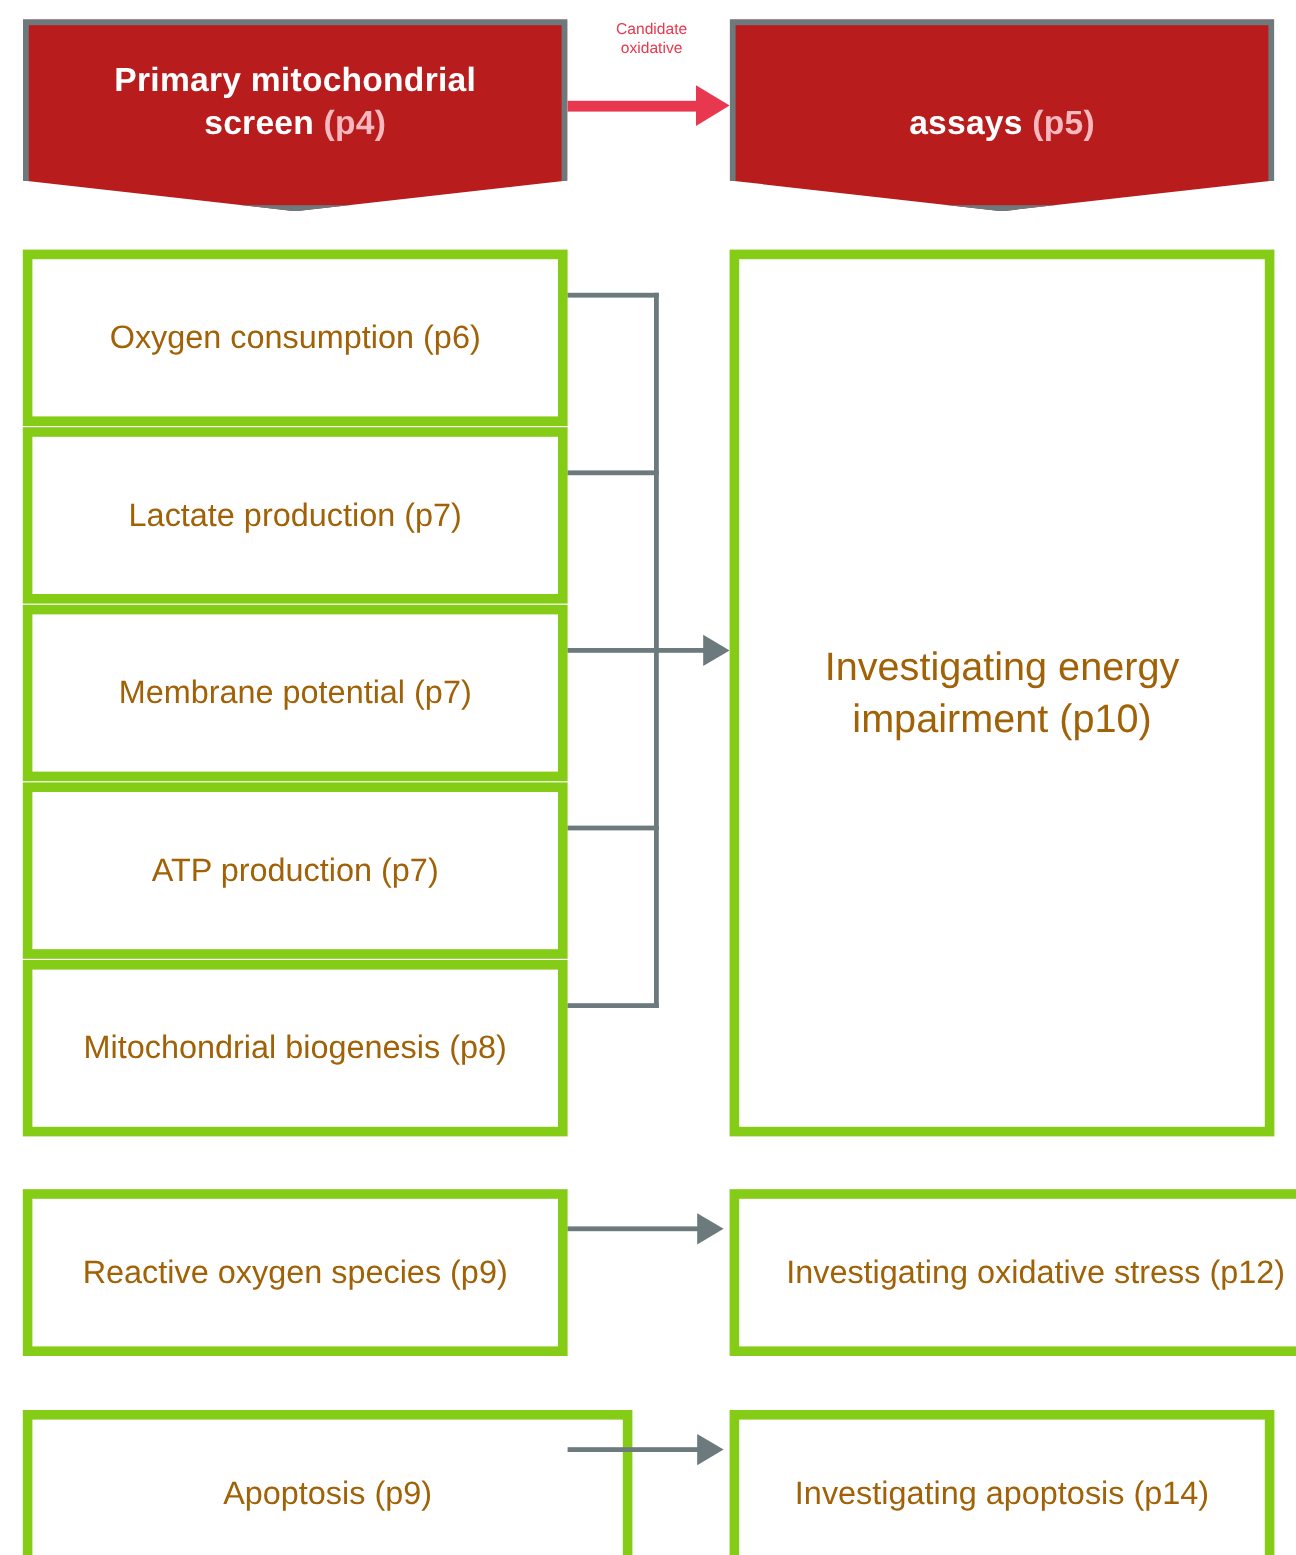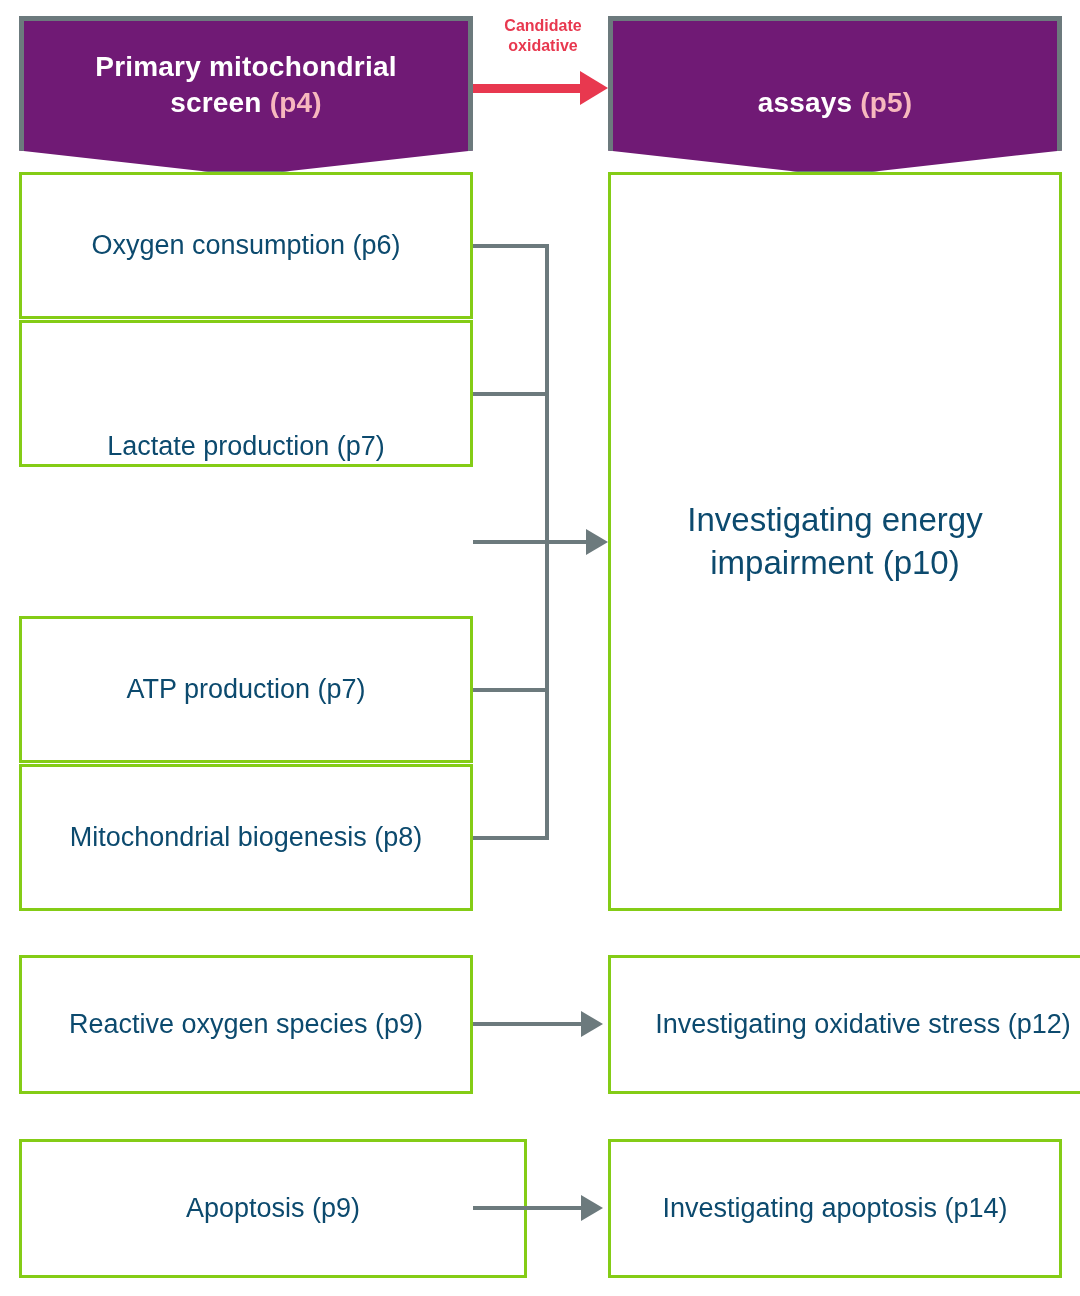--- a/index.html
+++ b/index.html
@@ -16,21 +16,21 @@
   #stage {
     position: relative;
     width: 1080px;
     height: 1296px;
     background: #ffffff;
   }
 
   
   .banner {
     position: absolute;
-    background: #701a75;
+    background: #b91c1c;
     border: 5px solid #6C7A7D;
     box-sizing: border-box;
     display: flex;
     align-items: center;
     justify-content: center;
     text-align: center;
     color: #ffffff;
     font-weight: bold;
     font-size: 28px;
     line-height: 1.28;
@@ -42,29 +42,30 @@
   .banner .pg {
     color: #F7B8BE;
     font-weight: bold;
   }
 
   
   .box {
     position: absolute;
     box-sizing: border-box;
     background: #ffffff;
-    border: 3px solid #84cc16;
+    border: 8px solid #84cc16;
     display: flex;
     align-items: center;
     justify-content: center;
     text-align: center;
-    color: #0c4a6e;
+    color: #a16207;
     font-size: 27px;
     line-height: 1.3;
     padding: 0 16px;
+    margin-top: 36px;
   }
   .box.tall-right {
     font-size: 33px;
   }
 
   
   .hline {
     position: absolute;
     background: #6C7A7D;
     height: 4px;
@@ -90,22 +91,22 @@
   }
   .hline.red {
     background: #E8384F;
     height: 9px;
   }
 
   
   #candidate-label {
     position: absolute;
     color: #E8384F;
-    font-weight: bold;
-    font-size: 16px;
+    font-weight: normal;
+    font-size: 13px;
     line-height: 1.22;
     text-align: center;
     width: 130px;
   }
 </style>
 </head>
 <body>
 
 <div id="stage">
 
@@ -128,22 +129,25 @@
   <div id="candidate-label" style="left:478px; top:16px;">
     <span>Candidate</span><br>
     <span>oxidative</span>
   </div>
   <div class="hline red" style="left:473px; top:84px; width:116px;"></div>
   <div class="arrowhead red" style="left:580px; top:71px;"></div>
 
   <div class="box" style="left:19px; top:172px; width:454px; height:147px;">
     <span>Oxygen consumption (p6)</span>
   </div>
-  <div class="box" style="left:19px; top:320px; width:454px; height:147px;align-items:flex-end;">
+  <div class="box" style="left:19px; top:320px; width:454px; height:147px;">
     <span>Lactate production (p7)</span>
+  </div>
+  <div class="box" style="left:19px; top:468px; width:454px; height:147px;">
+    <span>Membrane potential (p7)</span>
   </div>
   <div class="box" style="left:19px; top:616px; width:454px; height:147px;">
     <span>ATP production (p7)</span>
   </div>
   <div class="box" style="left:19px; top:764px; width:454px; height:147px;">
     <span>Mitochondrial biogenesis (p8)</span>
   </div>
 
   <div class="hline" style="left:473px; top:244px; width:76px;"></div>
   <div class="hline" style="left:473px; top:392px; width:76px;"></div>

